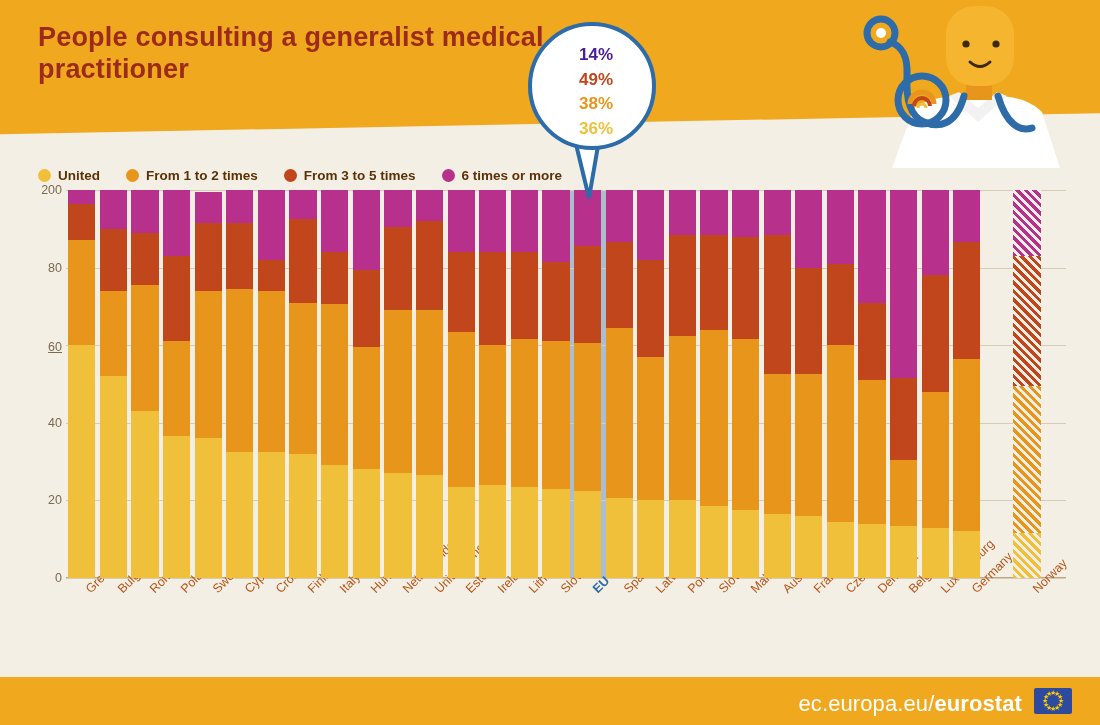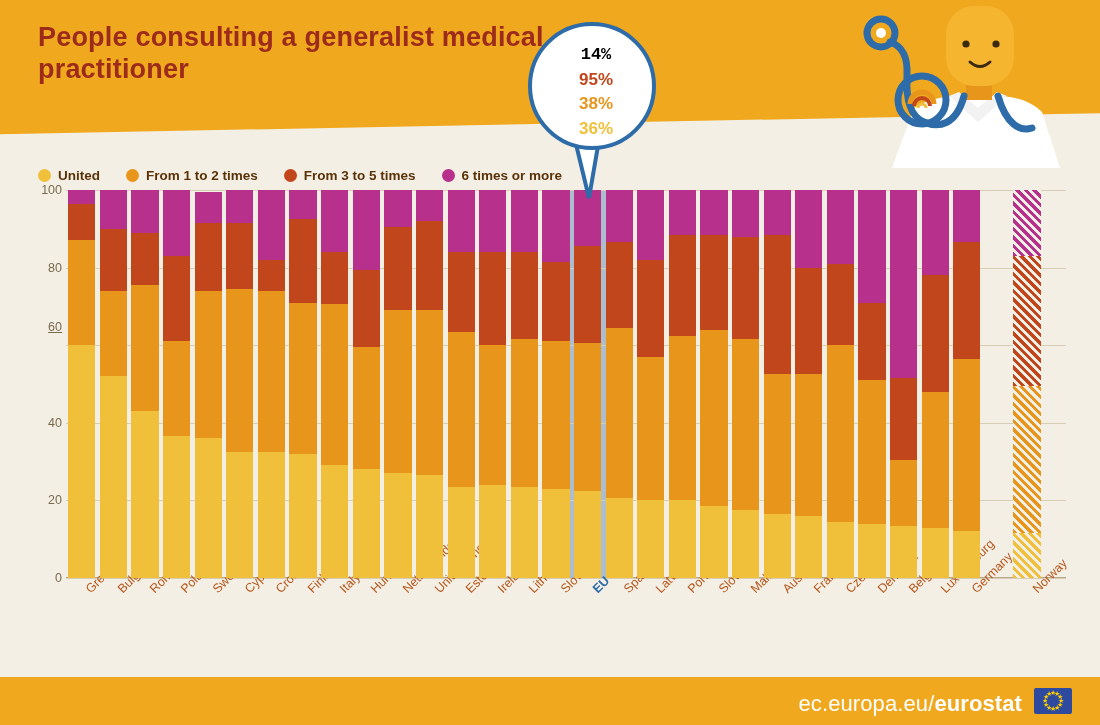--- a/index.html
+++ b/index.html
@@ -49,21 +49,21 @@
     z-index:6;
   }
   .bubble-tail {
     position:absolute; left:573px; top:140px; width:28px; height:62px;
     z-index:5;
   }
   .bubble-vals {
     position:absolute; left:0; top:17px; width:128px;
     text-align:center; font-weight:bold; font-size:17px; line-height:1.45;
   }
-  .bv1 { color:#000000;font-family:Liberation Mono, monospace; }
+  .bv1 { color:#4c1d95; }
   .bv2 { color:#c2461b; }
   .bv3 { color:#e8951c; }
   .bv4 { color:#f0c03a; }
 
   
   .doctor { position:absolute; right:36px; top:0px; width:290px; height:168px; z-index:4; }
 
   
   .legend {
     position:absolute; left:38px; top:163px; height:24px;
@@ -152,21 +152,21 @@
   <div class="title">People consulting a generalist medical practitioner</div>
 
   <svg class="bubble-tail" viewBox="0 0 28 62">
     <polygon points="2,0 26,0 16,58" fill="#ffffff" stroke="#2d6ca8" stroke-width="4"></polygon>
     <rect x="3" y="0" width="22" height="6" fill="#ffffff"></rect>
   </svg>
 
   <div class="bubble">
     <div class="bubble-vals">
       <div class="bv1">14%</div>
-      <div class="bv2">95%</div>
+      <div class="bv2">49%</div>
       <div class="bv3">38%</div>
       <div class="bv4">36%</div>
     </div>
   </div>
 
   <svg class="doctor" viewBox="0 0 290 168">
 
     <path d="M118 168 L140 108 C152 100 168 96 186 96 L222 96 C242 96 258 102 268 112 L286 168 Z" fill="#ffffff"></path>
 
     <path d="M175 96 L204 122 L233 96 L223 92 L204 108 L185 92 Z" fill="#f2f2f2"></path>
@@ -458,25 +458,25 @@
           </div>
         </div>
       </div>
   <div class="gridline" style="top: 388px;"></div>
       <div class="ytick" style="top: 388px;">0</div>
       <div class="gridline" style="top: 310.4px;"></div>
       <div class="ytick" style="top: 310.4px;">20</div>
       <div class="gridline" style="top: 232.8px;"></div>
       <div class="ytick" style="top: 232.8px;">40</div>
       <div class="gridline" style="top: 155.2px;"></div>
-      <div class="ytick" style="top: 137px; text-decoration: underline;">60</div>
+      <div class="ytick" style="top: 157px; text-decoration: underline;">60</div>
       <div class="gridline" style="top: 77.6px;"></div>
       <div class="ytick" style="top: 77.6px;">80</div>
       <div class="gridline" style="top: 0px;"></div>
-      <div class="ytick" style="top: 0px;">100</div>
+      <div class="ytick" style="top: 0px;">200</div>
     </div>
 
   <div class="labels" id="labels">
       <div class="xlabel" style="left: 17.4051px; top: 2px;">Greece</div>
       <div class="xlabel" style="left: 49.0506px; top: 2px;">Bulgaria</div>
       <div class="xlabel" style="left: 80.6962px; top: 2px;">Romania</div>
       <div class="xlabel" style="left: 112.342px; top: 2px;">Poland</div>
       <div class="xlabel" style="left: 143.987px; top: 2px;">Sweden</div>
       <div class="xlabel" style="left: 175.633px; top: 2px;">Cyprus</div>
       <div class="xlabel" style="left: 207.278px; top: 2px;">Croatia</div>

